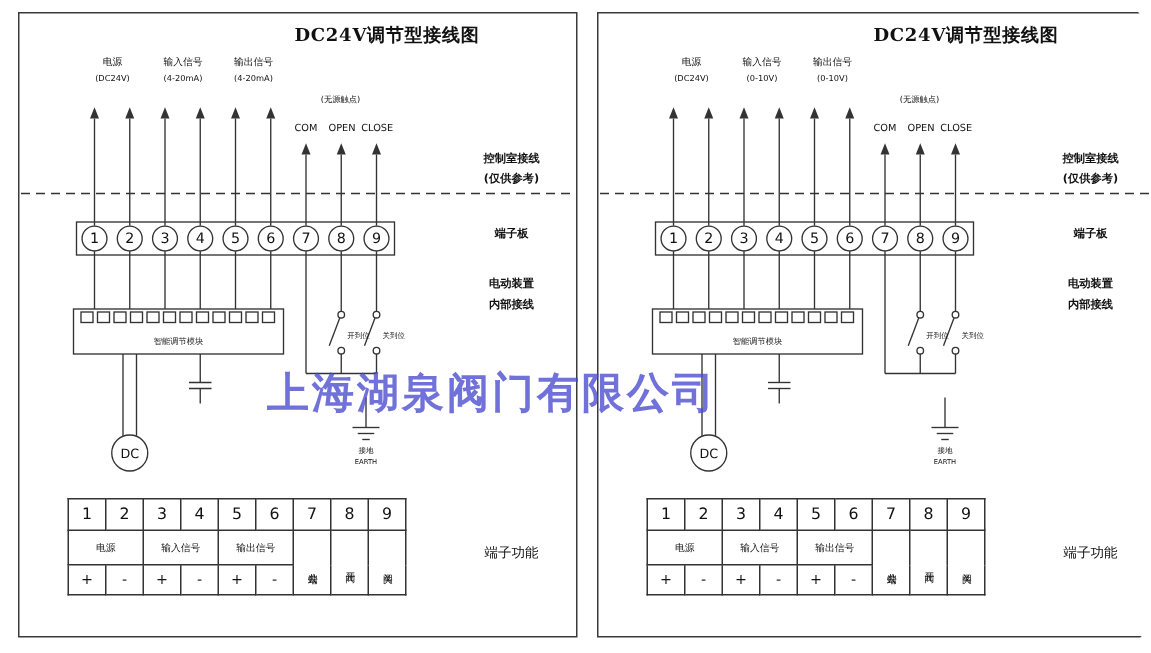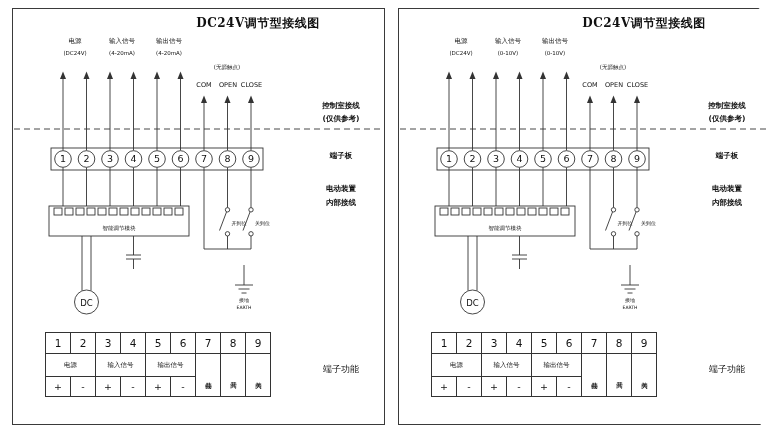--- a/index.html
+++ b/index.html
@@ -384,13 +384,14 @@
       <td>+</td>
       <td>-</td>
       <td>+</td>
       <td>-</td>
     </tr>
   </tbody>
         </table>
 
 </div>
 </div>
+  <div class="watermark">上海湖泉阀门有限公司</div>
 </div>
 
 </body></html>

